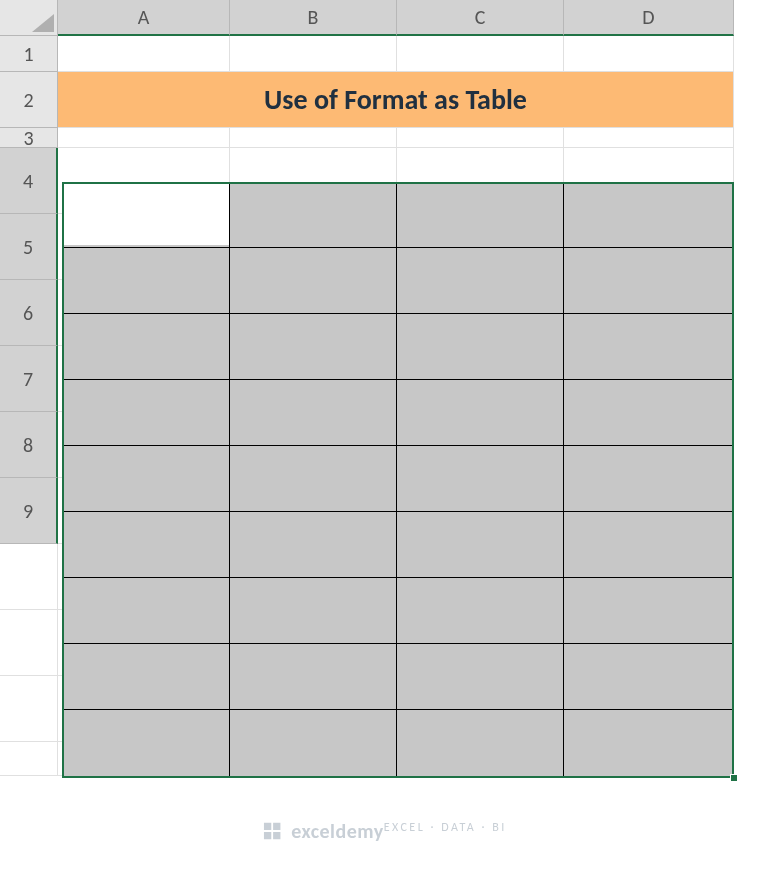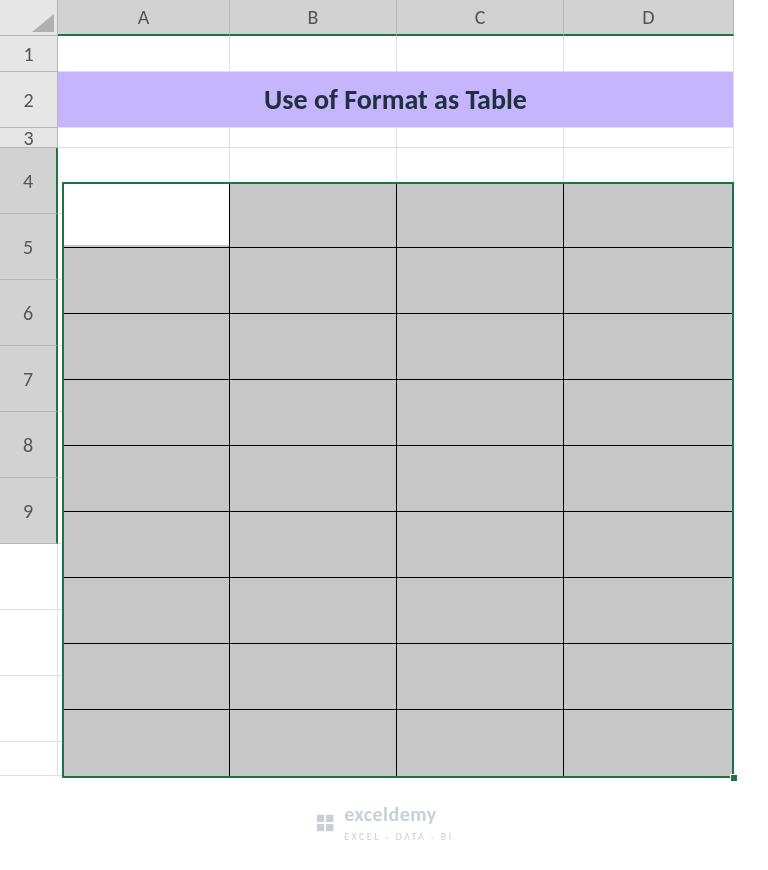--- a/index.html
+++ b/index.html
@@ -64,21 +64,21 @@
   .cell {
     background: #ffffff;
     border-right: 1px solid #e0e0e0;
     border-bottom: 1px solid #e0e0e0;
     display: flex;
     align-items: center;
     justify-content: center;
   }
   .title-banner {
     grid-column: 2 / 6;
-    background: #c4b5fd;
+    background: #fdba74;
     display: flex;
     align-items: center;
     justify-content: center;
     font-weight: bold;
     font-size: 28px;
     color: #203040;
     border-right: 1px solid #e0e0e0;
     border-bottom: 1px solid #e0e0e0;
   }
   .selection-wrap {
@@ -118,23 +118,23 @@
     left: 50%;
     bottom: 28px;
     transform: translateX(-50%);
     display: flex;
     align-items: center;
     gap: 8px;
     color: #bfc7cf;
     opacity: 0.85;
   }
   .watermark .wm-icon svg { width: 22px; height: 22px; display: block; }
-  .watermark .wm-text { display: flex; flex-direction: column; line-height: 1; }
+  .watermark .wm-text { display: flex; flex-direction: row; line-height: 1; }
   .watermark .wm-main { font-size: 20px; font-weight: 600; letter-spacing: 0.5px; }
-  .watermark .wm-sub { font-size: 10px; letter-spacing: 2.5px; margin-top: 8px; }
+  .watermark .wm-sub { font-size: 12px; letter-spacing: 2.5px; margin-top: 0; }
 </style>
 </head>
 <body>
 
 <div class="sheet">
 
   <div class="corner"></div>
   <div class="col-header sel">A</div>
   <div class="col-header sel">B</div>
   <div class="col-header sel">C</div>

